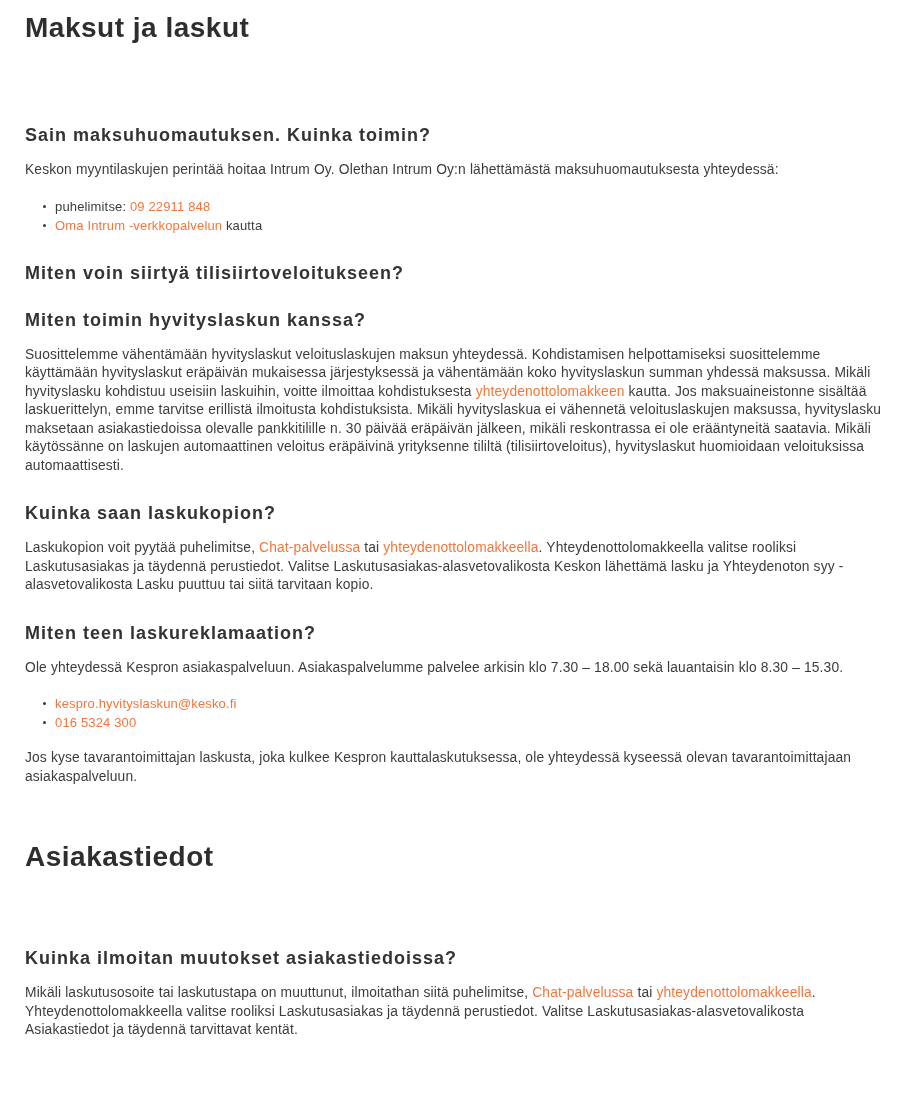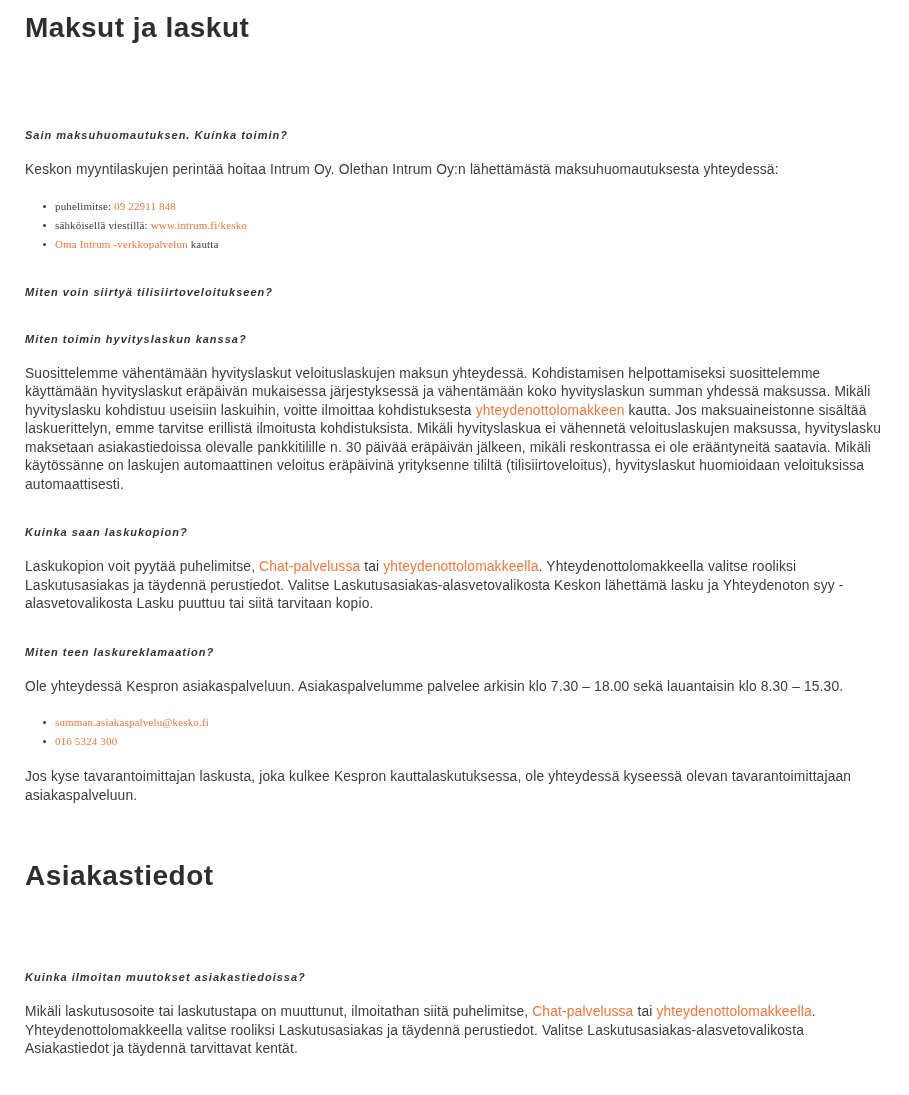--- a/index.html
+++ b/index.html
@@ -28,49 +28,47 @@
     line-height: 30px;
     letter-spacing: 0.5px;
     color: var(--title-color);
     margin: 13px 0 84px 0;
   }
   .topic-second .page-title {
     margin: 56px 0 78px 0;
   }
 
   .question {
-    font-size: 11px;
+    font-size: 18px;
     font-weight: 700;
     line-height: 17px;
     letter-spacing: 1px;
     color: var(--heading-color);
     margin: 30px 0 16px 0;
-    font-style: italic;
   }
 
   p.body-text {
     font-size: 13.8px;
     line-height: 18.5px;
     letter-spacing: 0.15px;
     margin: 17px 0;
     max-width: 859px;
   }
 
   ul.bullet-list {
     margin: 14px 0;
     padding: 0 0 0 18px;
     list-style: none;
   }
   ul.bullet-list li {
     position: relative;
-    font-size: 11px;
+    font-size: 13px;
     line-height: 19px;
     letter-spacing: 0.15px;
     padding-left: 12px;
-    font-family: Liberation Serif, serif;
   }
   ul.bullet-list li::before {
     content: "";
     position: absolute;
     left: 0;
     top: 8px;
     width: 3px;
     height: 3px;
     border-radius: 50%;
     background: var(--body-color);
@@ -91,23 +89,20 @@
     <h1 class="page-title">Maksut ja laskut</h1>
 
     <div class="qa">
       <h2 class="question">Sain maksuhuomautuksen. Kuinka toimin?</h2>
       <p class="body-text">Keskon myyntilaskujen perintää hoitaa Intrum Oy. Olethan Intrum Oy:n lähettämästä maksuhuomautuksesta yhteydessä:</p>
       <ul class="bullet-list">
         <li>
           <span>puhelimitse: </span><a class="link">09 22911 848</a><span></span>
         </li>
         <li>
-          <span>sähköisellä viestillä: </span><a class="link">www.intrum.fi/kesko</a><span></span>
-        </li>
-        <li>
           <span></span><a class="link">Oma Intrum -verkkopalvelun</a><span> kautta</span>
         </li>
       </ul>
     </div>
 
     <div class="qa">
       <h2 class="question">Miten voin siirtyä tilisiirtoveloitukseen?</h2>
     </div>
 
     <div class="qa">
@@ -122,21 +117,21 @@
       <p class="body-text">
         <span>Laskukopion voit pyytää puhelimitse, </span><a class="link">Chat-palvelussa</a><span> tai </span><a class="link">yhteydenottolomakkeella</a><span>. Yhteydenottolomakkeella valitse rooliksi Laskutusasiakas ja täydennä perustiedot. Valitse Laskutusasiakas-alasvetovalikosta Keskon lähettämä lasku ja Yhteydenoton syy -alasvetovalikosta Lasku puuttuu tai siitä tarvitaan kopio.</span>
       </p>
     </div>
 
     <div class="qa">
       <h2 class="question">Miten teen laskureklamaation?</h2>
       <p class="body-text">Ole yhteydessä Kespron asiakaspalveluun. Asiakaspalvelumme palvelee arkisin klo 7.30 – 18.00 sekä lauantaisin klo 8.30 – 15.30.</p>
       <ul class="bullet-list">
         <li>
-          <span></span><a class="link">summan.asiakaspalvelu@kesko.fi</a><span></span>
+          <span></span><a class="link">kespro.hyvityslaskun@kesko.fi</a><span></span>
         </li>
         <li>
           <span></span><a class="link">016 5324 300</a><span></span>
         </li>
       </ul>
       <p class="body-text">Jos kyse tavarantoimittajan laskusta, joka kulkee Kespron kauttalaskutuksessa, ole yhteydessä kyseessä olevan tavarantoimittajaan asiakaspalveluun.</p>
     </div>
   </section>
 
   <section class="topic topic-second">

